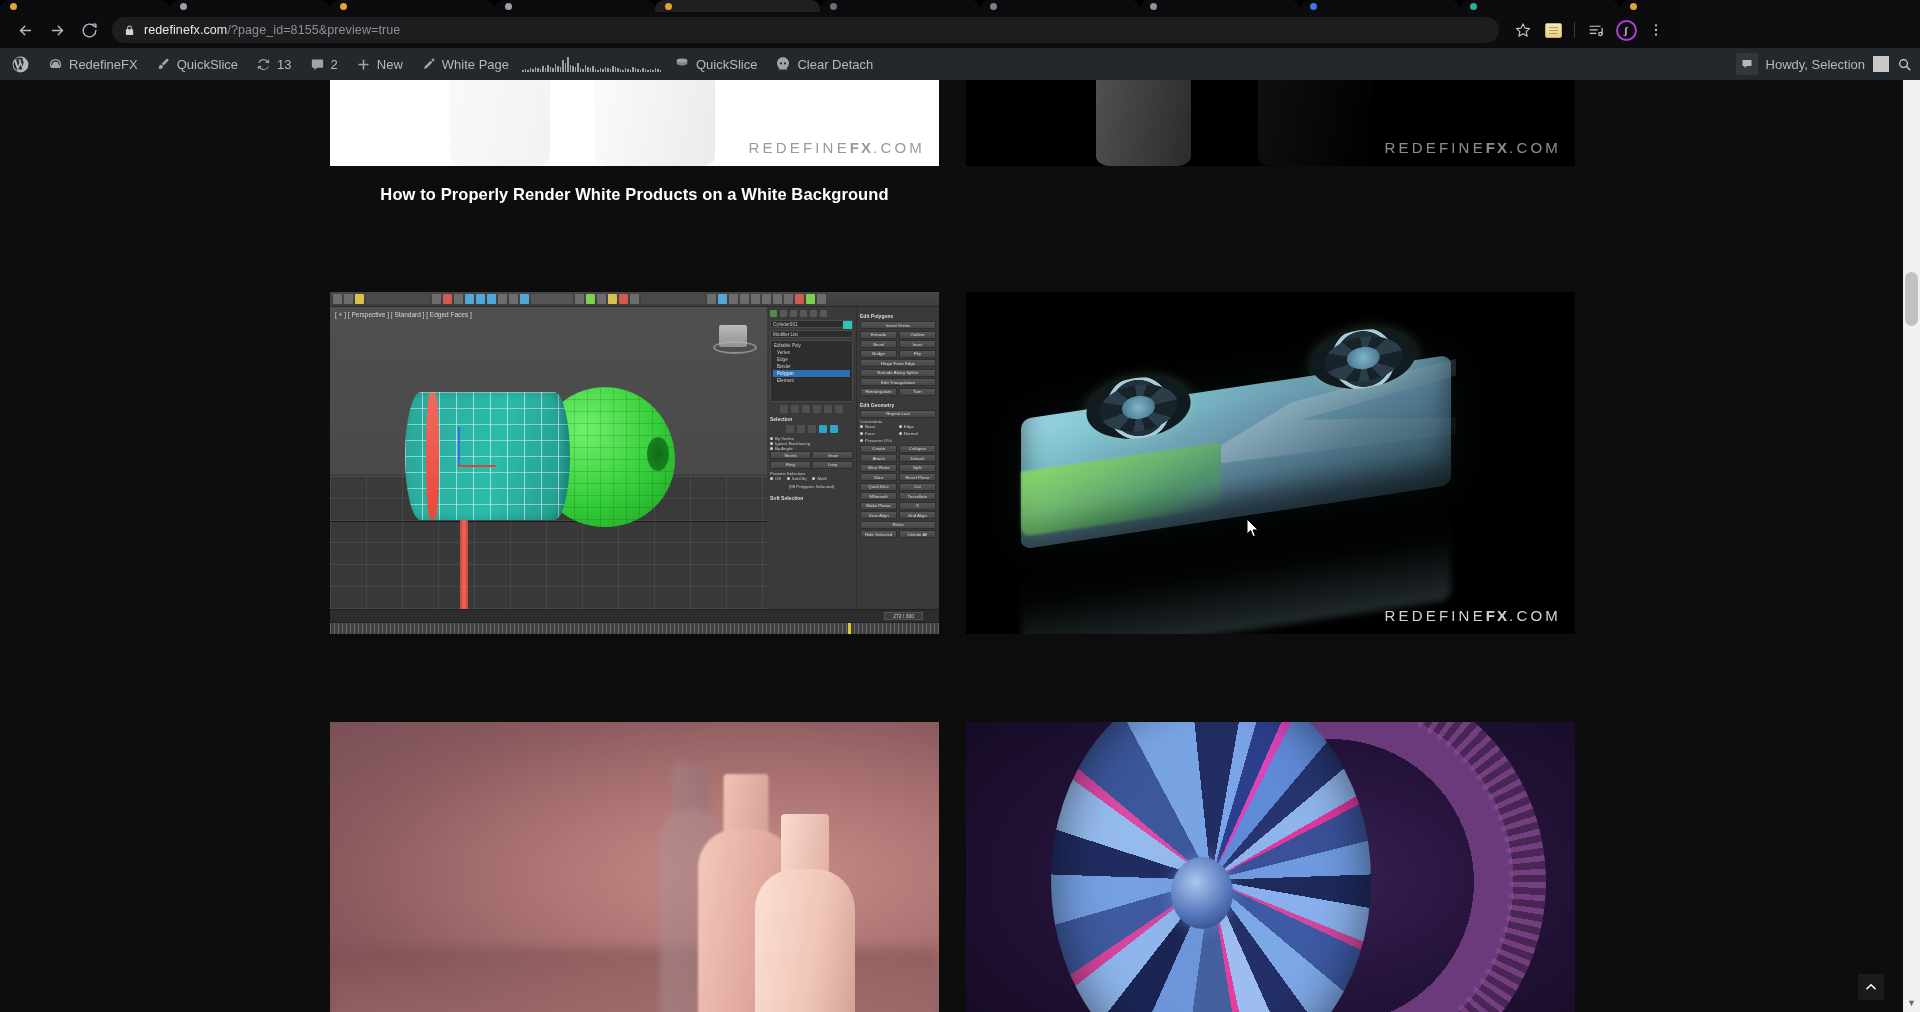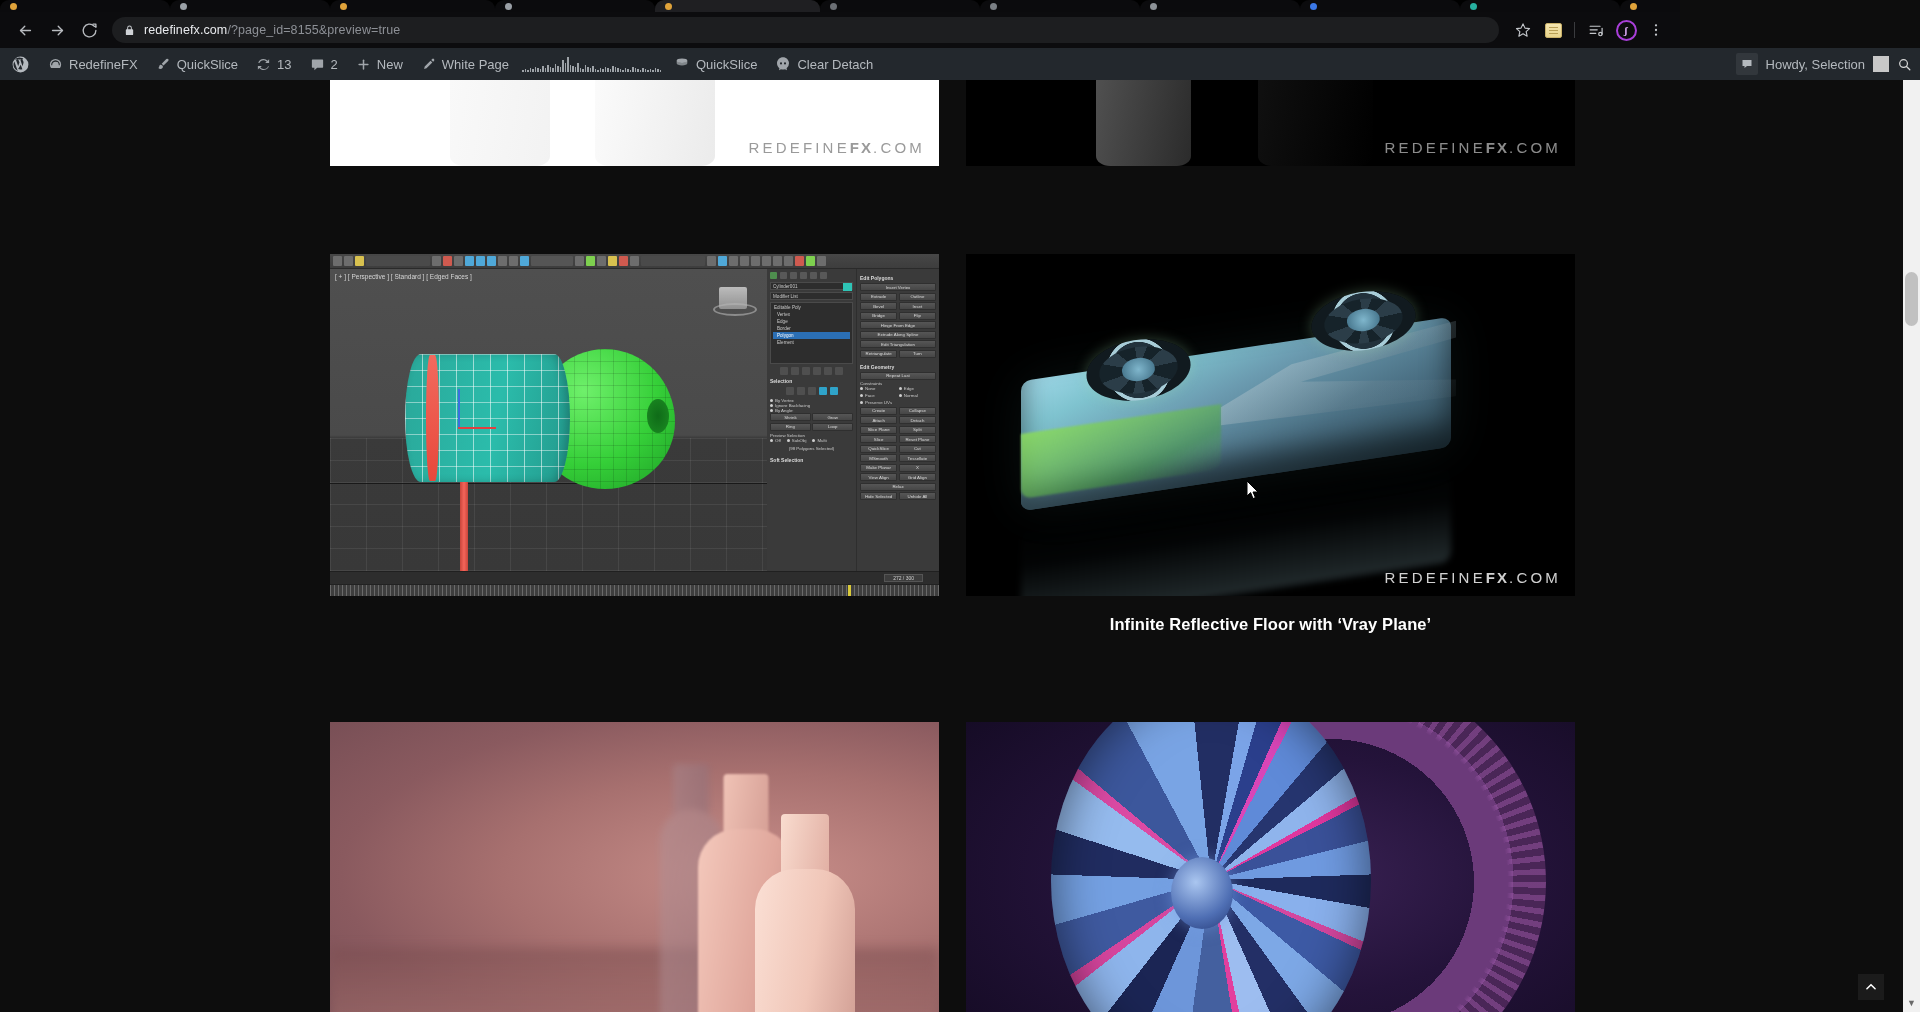--- a/index.html
+++ b/index.html
@@ -740,20 +740,21 @@
   <div id="grid">
 
     <div class="row" style="margin-top:-256px;">
 
       <div class="card">
         <div class="thumb" id="thumb-white">
           <div class="wbottle b1"></div>
           <div class="wbottle b2"></div>
           <div class="watermark wm"><span>REDEFINE</span><b>FX</b>.COM</div>
         </div>
+        <div class="card-title">How to Properly Render White Products on a White Background</div>
       </div>
 
       <div class="card">
         <div class="thumb" id="thumb-black">
           <div class="bbottle b1"></div>
           <div class="bbottle b2"></div>
           <div class="watermark dark"><span>REDEFINE</span><b>FX</b>.COM</div>
         </div>
       </div>
     </div>
@@ -983,21 +984,20 @@
           <div id="gpu-bracket"></div>
           <div class="gpu-fan" id="gpu-fan1"></div>
           <div class="gpu-fan" id="gpu-fan2"></div>
           <div class="watermark"><span>REDEFINE</span><b>FX</b>.COM</div>
           <div id="gpu-cursor">
             <svg width="14" height="20" viewBox="0 0 14 20">
                 <polygon points="0,0 0,15 3.6,11.6 6,17.6 8.4,16.6 6,11 11,11" fill="#ffffff" stroke="#000" stroke-width="1"></polygon>
               </svg>
           </div>
         </div>
-        <div class="card-title">Infinite Reflective Floor with ‘Vray Plane’</div>
       </div>
     </div>
 
     <div class="row" style="margin-top:88px;">
 
       <div class="card">
         <div class="thumb" id="thumb-pink">
           <div class="floor"></div>
           <div class="pbottle" id="pb-back">
               <div class="neck"></div>

